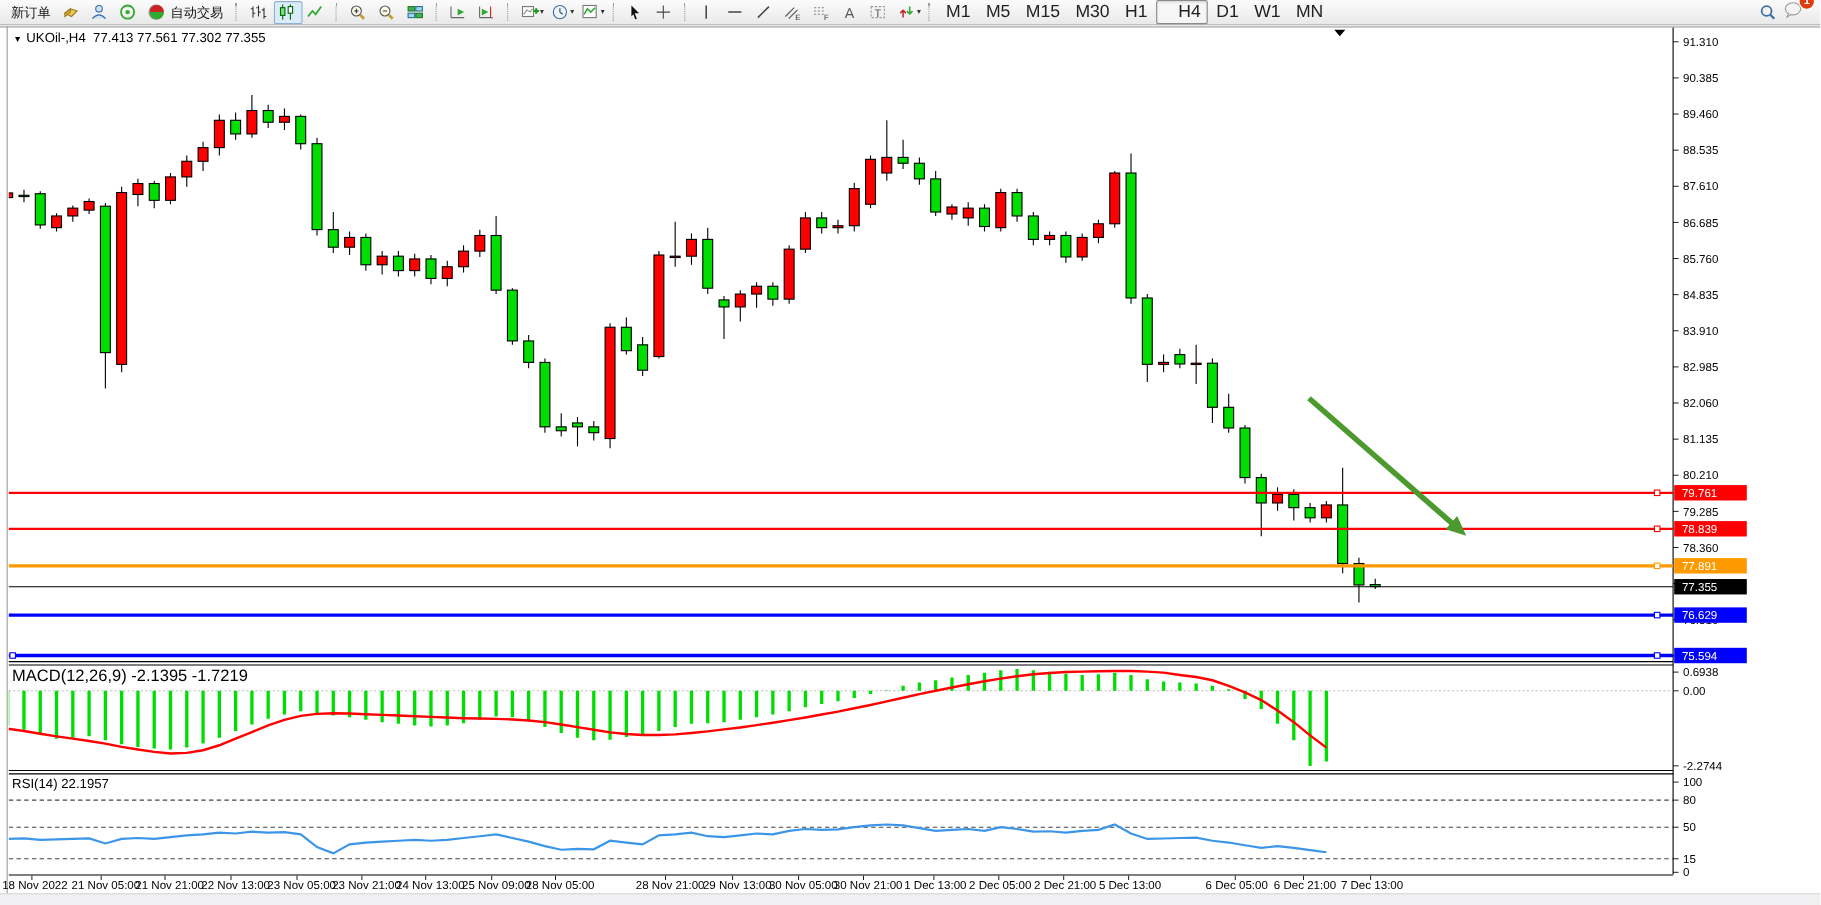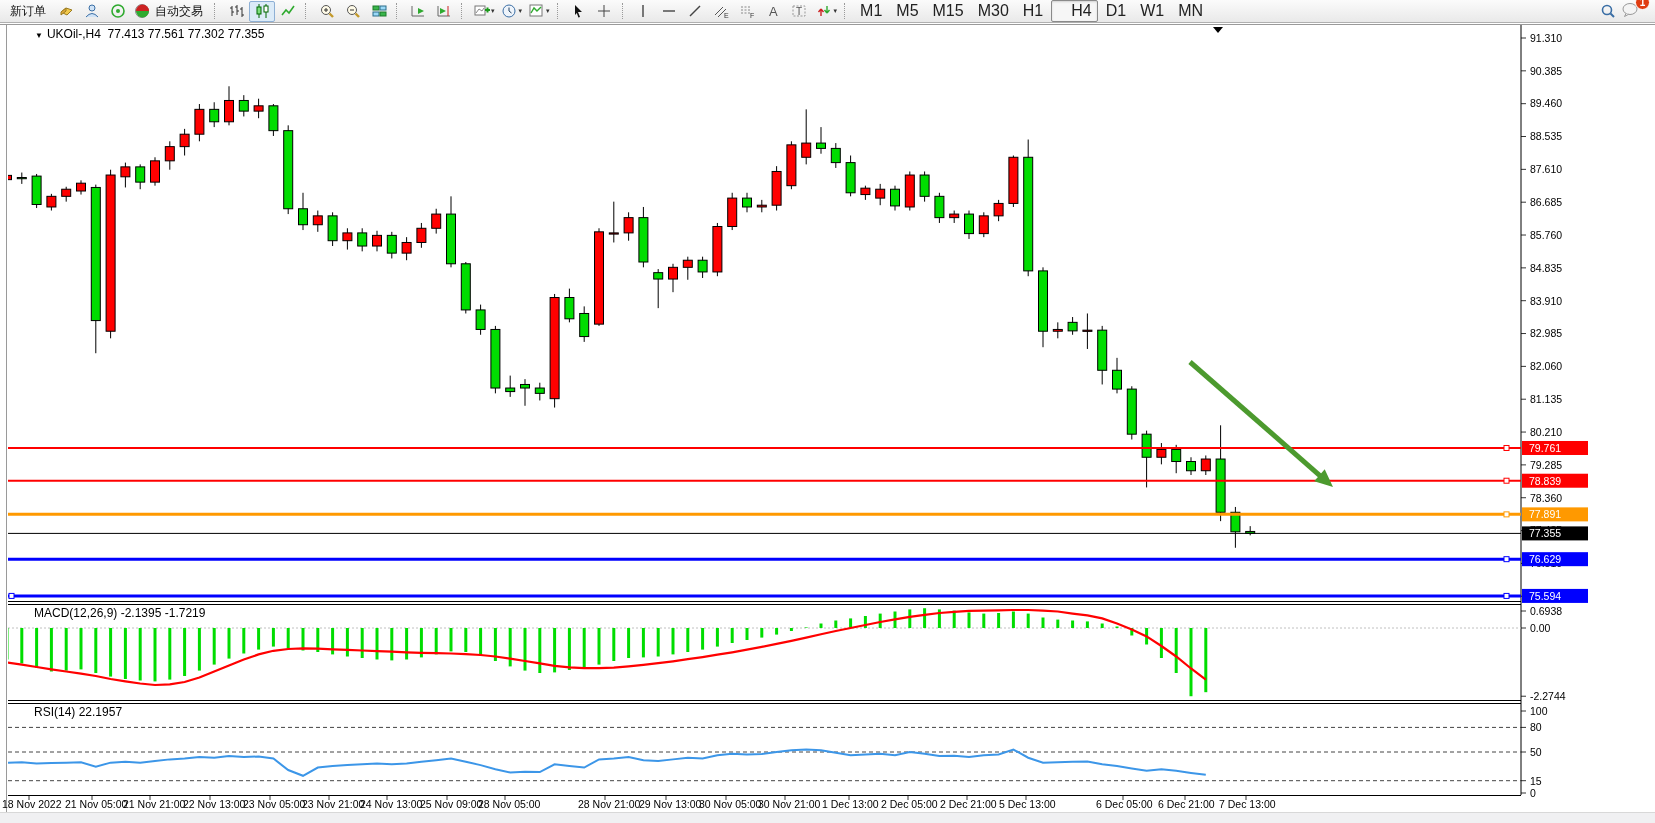--- a/index.html
+++ b/index.html
@@ -5,40 +5,40 @@
   html,body{margin:0;padding:0;background:#fff;}
   body{width:1655px;height:823px;position:relative;overflow:hidden;
        font-family:"Liberation Sans",sans-serif;-webkit-font-smoothing:none;}
   #root{position:absolute;inset:0;}
 
   
   #toolbar{position:absolute;left:0;top:0;width:1655px;height:23px;
     background:linear-gradient(#fbfbfb,#e9e9e9);
     border-bottom:1px solid #b0b0b0;display:flex;align-items:center;
     padding-left:3px;box-sizing:border-box;z-index:50;}
-  .tbtn{height:19px;min-width:20px;display:flex;align-items:center;justify-content:center;
+  .tbtn{height:19px;min-width:20px;display:flex;align-items:center;
     border:1px solid transparent;border-radius:2px;padding:0 2px;cursor:default;}
   .tbtn.active{border:1px solid #8eb0d5;background:#dcebf8;}
   .tbtn svg{display:block;}
   .tlabel{font-size:12px;color:#111;padding:0 4px;white-space:nowrap;}
   .sep{width:5px;height:16px;border-left:1px dotted #9a9a9a;margin:0 3px 0 4px;}
   .caret{font-size:7px;color:#333;margin-left:1px;}
   .tf{font-size:16px;color:#222;padding:1px 5px;margin:0 1px;border:1px solid transparent;border-radius:2px;}
   .tf.active{border:1px solid #8a8a8a;background:#f6f6f6;box-shadow:inset 0 1px 2px rgba(0,0,0,.15);padding-left:19px;}
   #tb-spacer{flex:1;}
   #chat-wrap{position:relative;margin-right:14px;}
   #chat-badge{position:absolute;top:-6px;right:-9px;background:#e03c10;color:#fff;
     font-size:10px;font-weight:bold;border-radius:8px;min-width:13px;height:13px;
     display:flex;align-items:center;justify-content:center;border:1px solid #fff;}
 
   
-  .ovl{position:absolute;font-size:12px;color:#000;white-space:pre;z-index:20;margin-left:23px;}
+  .ovl{position:absolute;font-size:12px;color:#000;white-space:pre;z-index:20;}
   #chart-title{left:12px;top:27px;}
   #chart-title .dd{font-size:8px;color:#000;margin-right:4px;}
-  #macd-label{left:11px;top:606px;font-size:12px;}
+  #macd-label{left:11px;top:606px;font-size:15px;}
   #rsi-label{left:11px;top:705px;font-size:12px;}
 
   #frame-top{position:absolute;left:0;top:24px;width:1655px;height:1px;background:#9a9a9a;}
   #frame-left{position:absolute;left:6px;top:24px;width:1px;height:788px;background:#9a9a9a;}
   #bottom-strip{position:absolute;left:0;top:812px;width:1655px;height:11px;background:#f0f0f2;border-top:1px solid #d8d8d8;}
 
   svg{font-family:"Liberation Sans",sans-serif;}
   #cv{position:absolute;left:0;top:0;z-index:10;}
 </style>
 </head>

